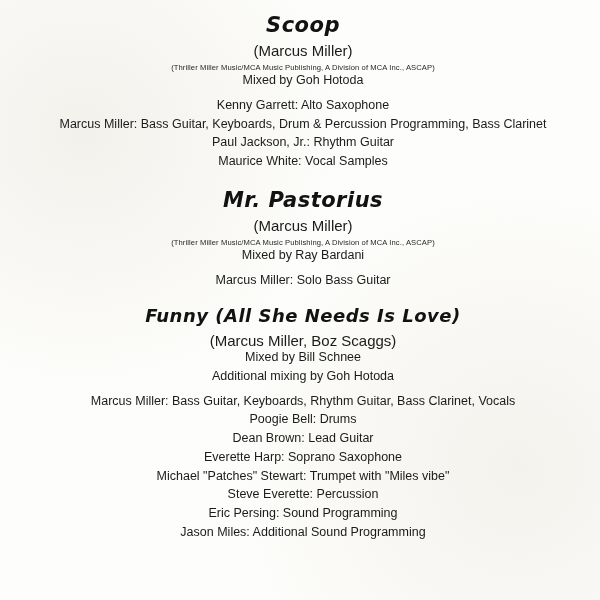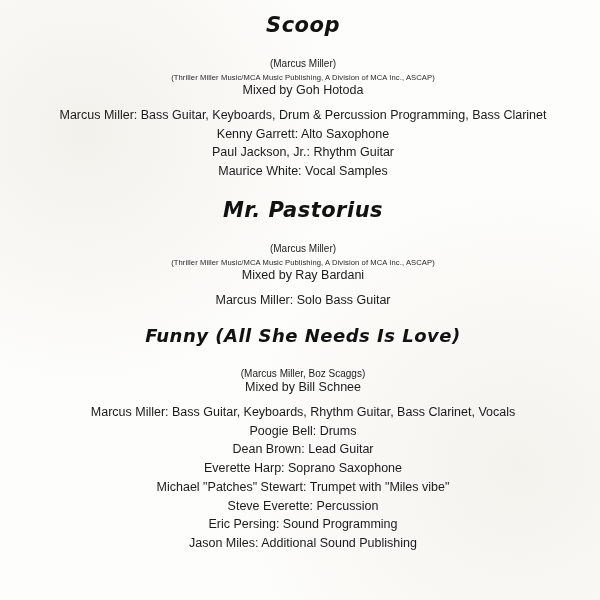--- a/index.html
+++ b/index.html
@@ -36,22 +36,22 @@
     font-style: italic;
     font-weight: bold;
     letter-spacing: 0.5px;
     color: #121212;
     line-height: 1.05;
   }
   .title-1 { font-size: 21px; }
   .title-2 { font-size: 21px; }
   .title-3 { font-size: 18px; }
   .composer {
-    font-size: 10px;
-    margin-top: 22px;
+    font-size: 15px;
+    margin-top: 6px;
   }
   .publisher {
     font-size: 7.6px;
     margin-top: 4px;
     letter-spacing: 0.1px;
     color: #262626;
   }
   .mixed {
     font-size: 12.5px;
     line-height: 1.42;
@@ -74,22 +74,22 @@
 <div class="page">
 
   <div class="track">
     <div class="title title-1">Scoop</div>
     <div class="composer">(Marcus Miller)</div>
     <div class="publisher">(Thriller Miller Music/MCA Music Publishing, A Division of MCA Inc., ASCAP)</div>
     <div class="mixed">
       <div class="line">Mixed by Goh Hotoda</div>
     </div>
     <div class="credits">
+      <div class="line">Kenny Garrett: Alto Saxophone</div>
       <div class="line">Marcus Miller: Bass Guitar, Keyboards, Drum &amp; Percussion Programming, Bass Clarinet</div>
-      <div class="line">Kenny Garrett: Alto Saxophone</div>
       <div class="line">Paul Jackson, Jr.: Rhythm Guitar</div>
       <div class="line">Maurice White: Vocal Samples</div>
     </div>
   </div>
 
   <div class="track">
     <div class="title title-2">Mr. Pastorius</div>
     <div class="composer">(Marcus Miller)</div>
     <div class="publisher">(Thriller Miller Music/MCA Music Publishing, A Division of MCA Inc., ASCAP)</div>
     <div class="mixed">
@@ -98,26 +98,27 @@
     <div class="credits">
       <div class="line">Marcus Miller: Solo Bass Guitar</div>
     </div>
   </div>
 
   <div class="track">
     <div class="title title-3">Funny (All She Needs Is Love)</div>
     <div class="composer">(Marcus Miller, Boz Scaggs)</div>
     <div class="mixed">
       <div class="line">Mixed by Bill Schnee</div>
+      <div class="line">Additional mixing by Goh Hotoda</div>
     </div>
     <div class="credits">
       <div class="line">Marcus Miller: Bass Guitar, Keyboards, Rhythm Guitar, Bass Clarinet, Vocals</div>
       <div class="line">Poogie Bell: Drums</div>
       <div class="line">Dean Brown: Lead Guitar</div>
       <div class="line">Everette Harp: Soprano Saxophone</div>
       <div class="line">Michael "Patches" Stewart: Trumpet with "Miles vibe"</div>
       <div class="line">Steve Everette: Percussion</div>
       <div class="line">Eric Persing: Sound Programming</div>
-      <div class="line">Jason Miles: Additional Sound Publishing</div>
+      <div class="line">Jason Miles: Additional Sound Programming</div>
     </div>
   </div>
 
 </div>
 
 </body></html>

